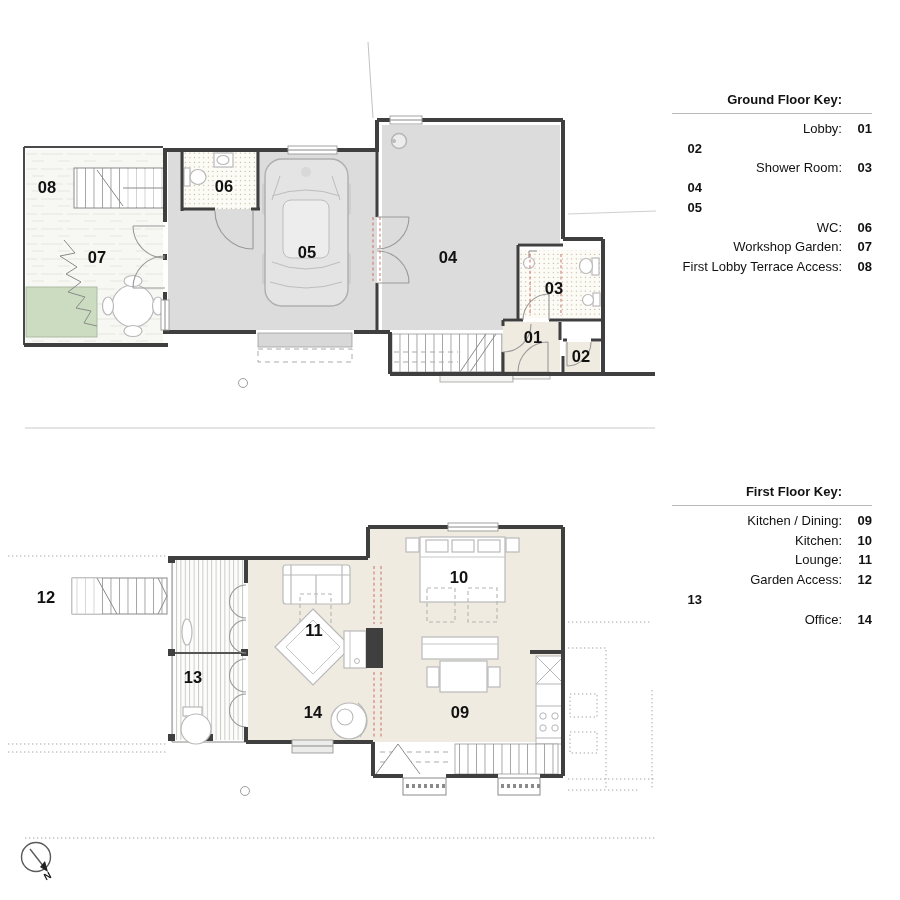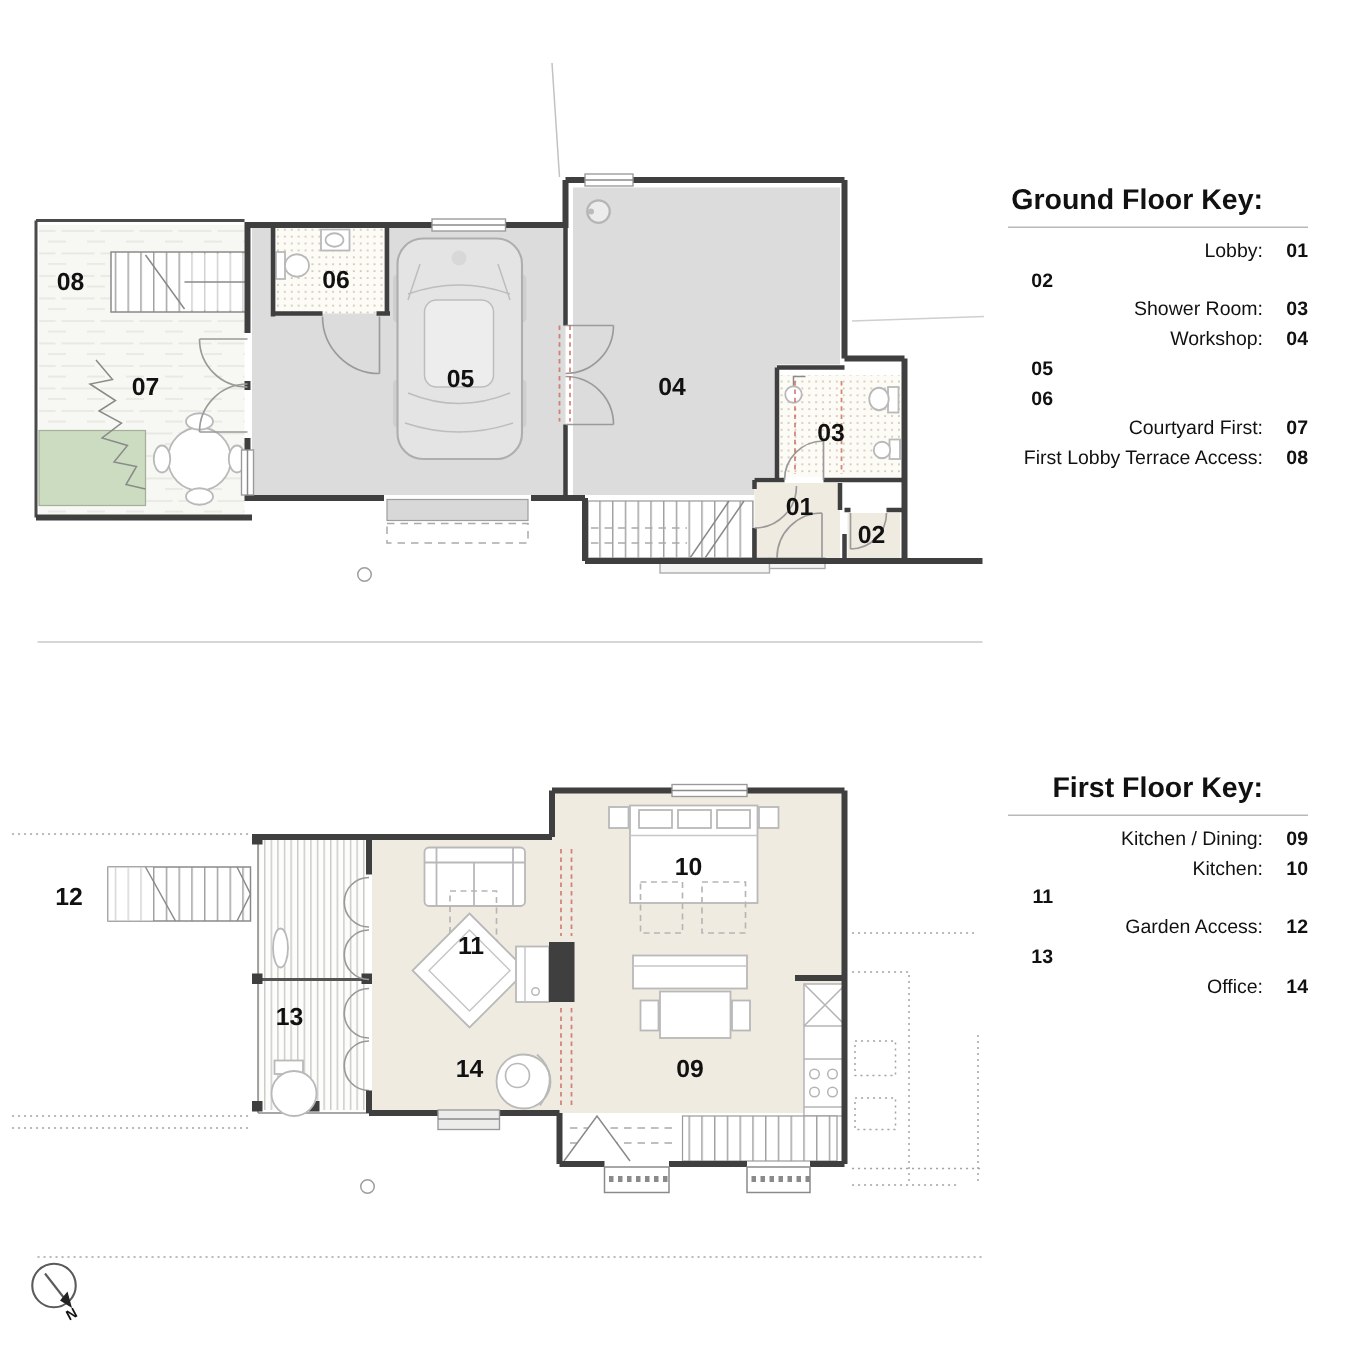--- a/index.html
+++ b/index.html
@@ -1,19 +1,19 @@
 <!DOCTYPE html>
 <html><head>
 <meta charset="utf-8">
 <style>
   html,body{margin:0;padding:0;background:#fff;}
   body{width:900px;height:900px;position:relative;font-family:"Liberation Sans",sans-serif;overflow:hidden;}
   #plan-svg{position:absolute;left:0;top:0;}
   .key{position:absolute;right:28px;width:200px;text-align:right;color:#111;font-size:13px;}
-  .key-title{font-weight:bold;font-size:19px;padding-right:30px;margin-bottom:6px;margin-top:31px;}
+  .key-title{font-weight:bold;font-size:13px;padding-right:30px;margin-bottom:6px;}
   .key-divider{border-bottom:1px solid #b9b9b9;margin-bottom:5px;}
   .key-row{display:flex;align-items:center;line-height:19.7px;}
   .kl{flex:1;text-align:right;}
   .kn{width:22px;margin-left:8px;font-weight:bold;text-align:right;}
   .rl{font:bold 16.5px "Liberation Sans",sans-serif;fill:#111;text-anchor:middle;}
   .north-n{font:bold 9.5px "Liberation Sans",sans-serif;fill:#111;}
   .wall{stroke:#3f3f3f;stroke-width:4;fill:none;}
   .wall3{stroke:#3f3f3f;stroke-width:3;fill:none;}
   .thin{stroke:#8a8a8a;stroke-width:1;fill:none;}
   .arc{stroke:#9a9a9a;stroke-width:1.1;fill:none;}
@@ -313,51 +313,52 @@
       <span class="kn">01</span>
     </div>
   <div class="key-row">
       <span class="kn">02</span>
     </div>
   <div class="key-row">
       <span class="kl">Shower Room:</span>
       <span class="kn">03</span>
     </div>
   <div class="key-row">
-      <span class="kl">Workshop:</span>
       <span class="kn">04</span>
     </div>
   <div class="key-row">
       <span class="kn">05</span>
     </div>
   <div class="key-row">
+      <span class="kl">WC:</span>
       <span class="kn">06</span>
     </div>
   <div class="key-row">
-      <span class="kl">Courtyard First:</span>
+      <span class="kl">Workshop Garden:</span>
       <span class="kn">07</span>
     </div>
   <div class="key-row">
       <span class="kl">First Lobby Terrace Access:</span>
       <span class="kn">08</span>
     </div>
 </div>
 
 <div class="key" style="top:484px;">
   <div class="key-title">First Floor Key:</div>
   <div class="key-divider"></div>
   <div class="key-row">
       <span class="kl">Kitchen / Dining:</span>
       <span class="kn">09</span>
     </div>
   <div class="key-row">
       <span class="kl">Kitchen:</span>
       <span class="kn">10</span>
     </div>
   <div class="key-row">
+      <span class="kl">Lounge:</span>
       <span class="kn">11</span>
     </div>
   <div class="key-row">
       <span class="kl">Garden Access:</span>
       <span class="kn">12</span>
     </div>
   <div class="key-row">
       <span class="kn">13</span>
     </div>
   <div class="key-row">

